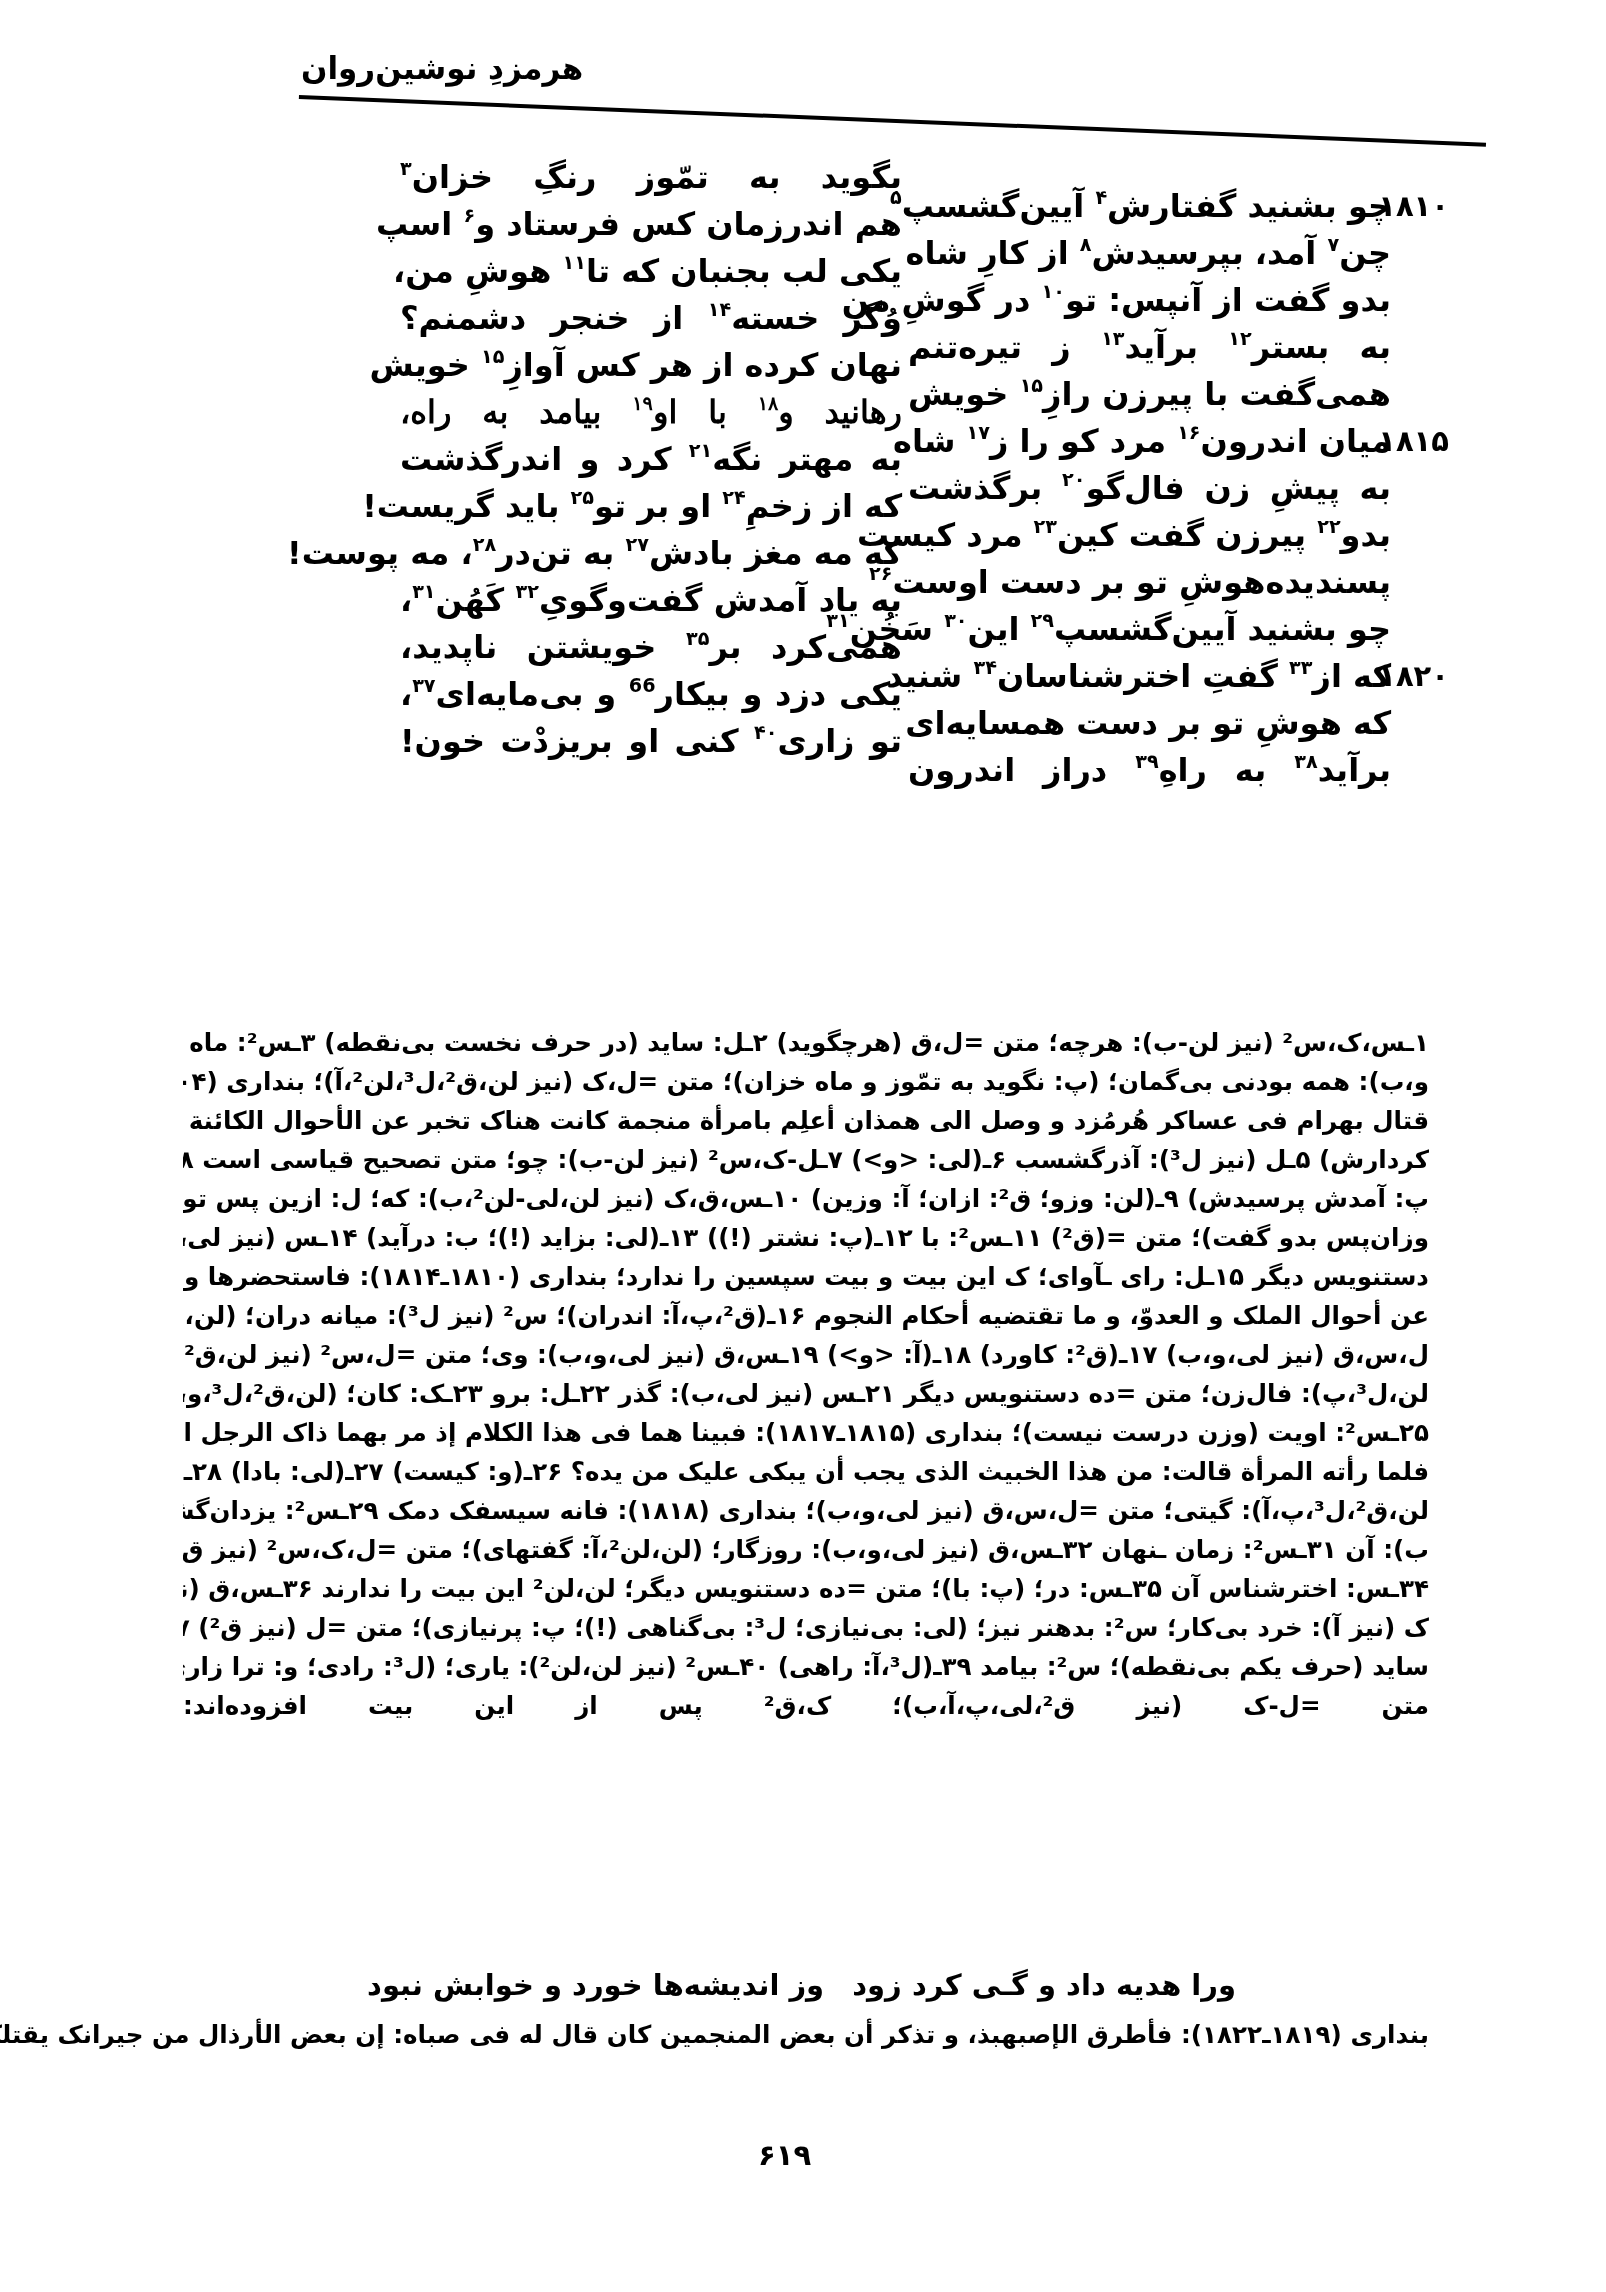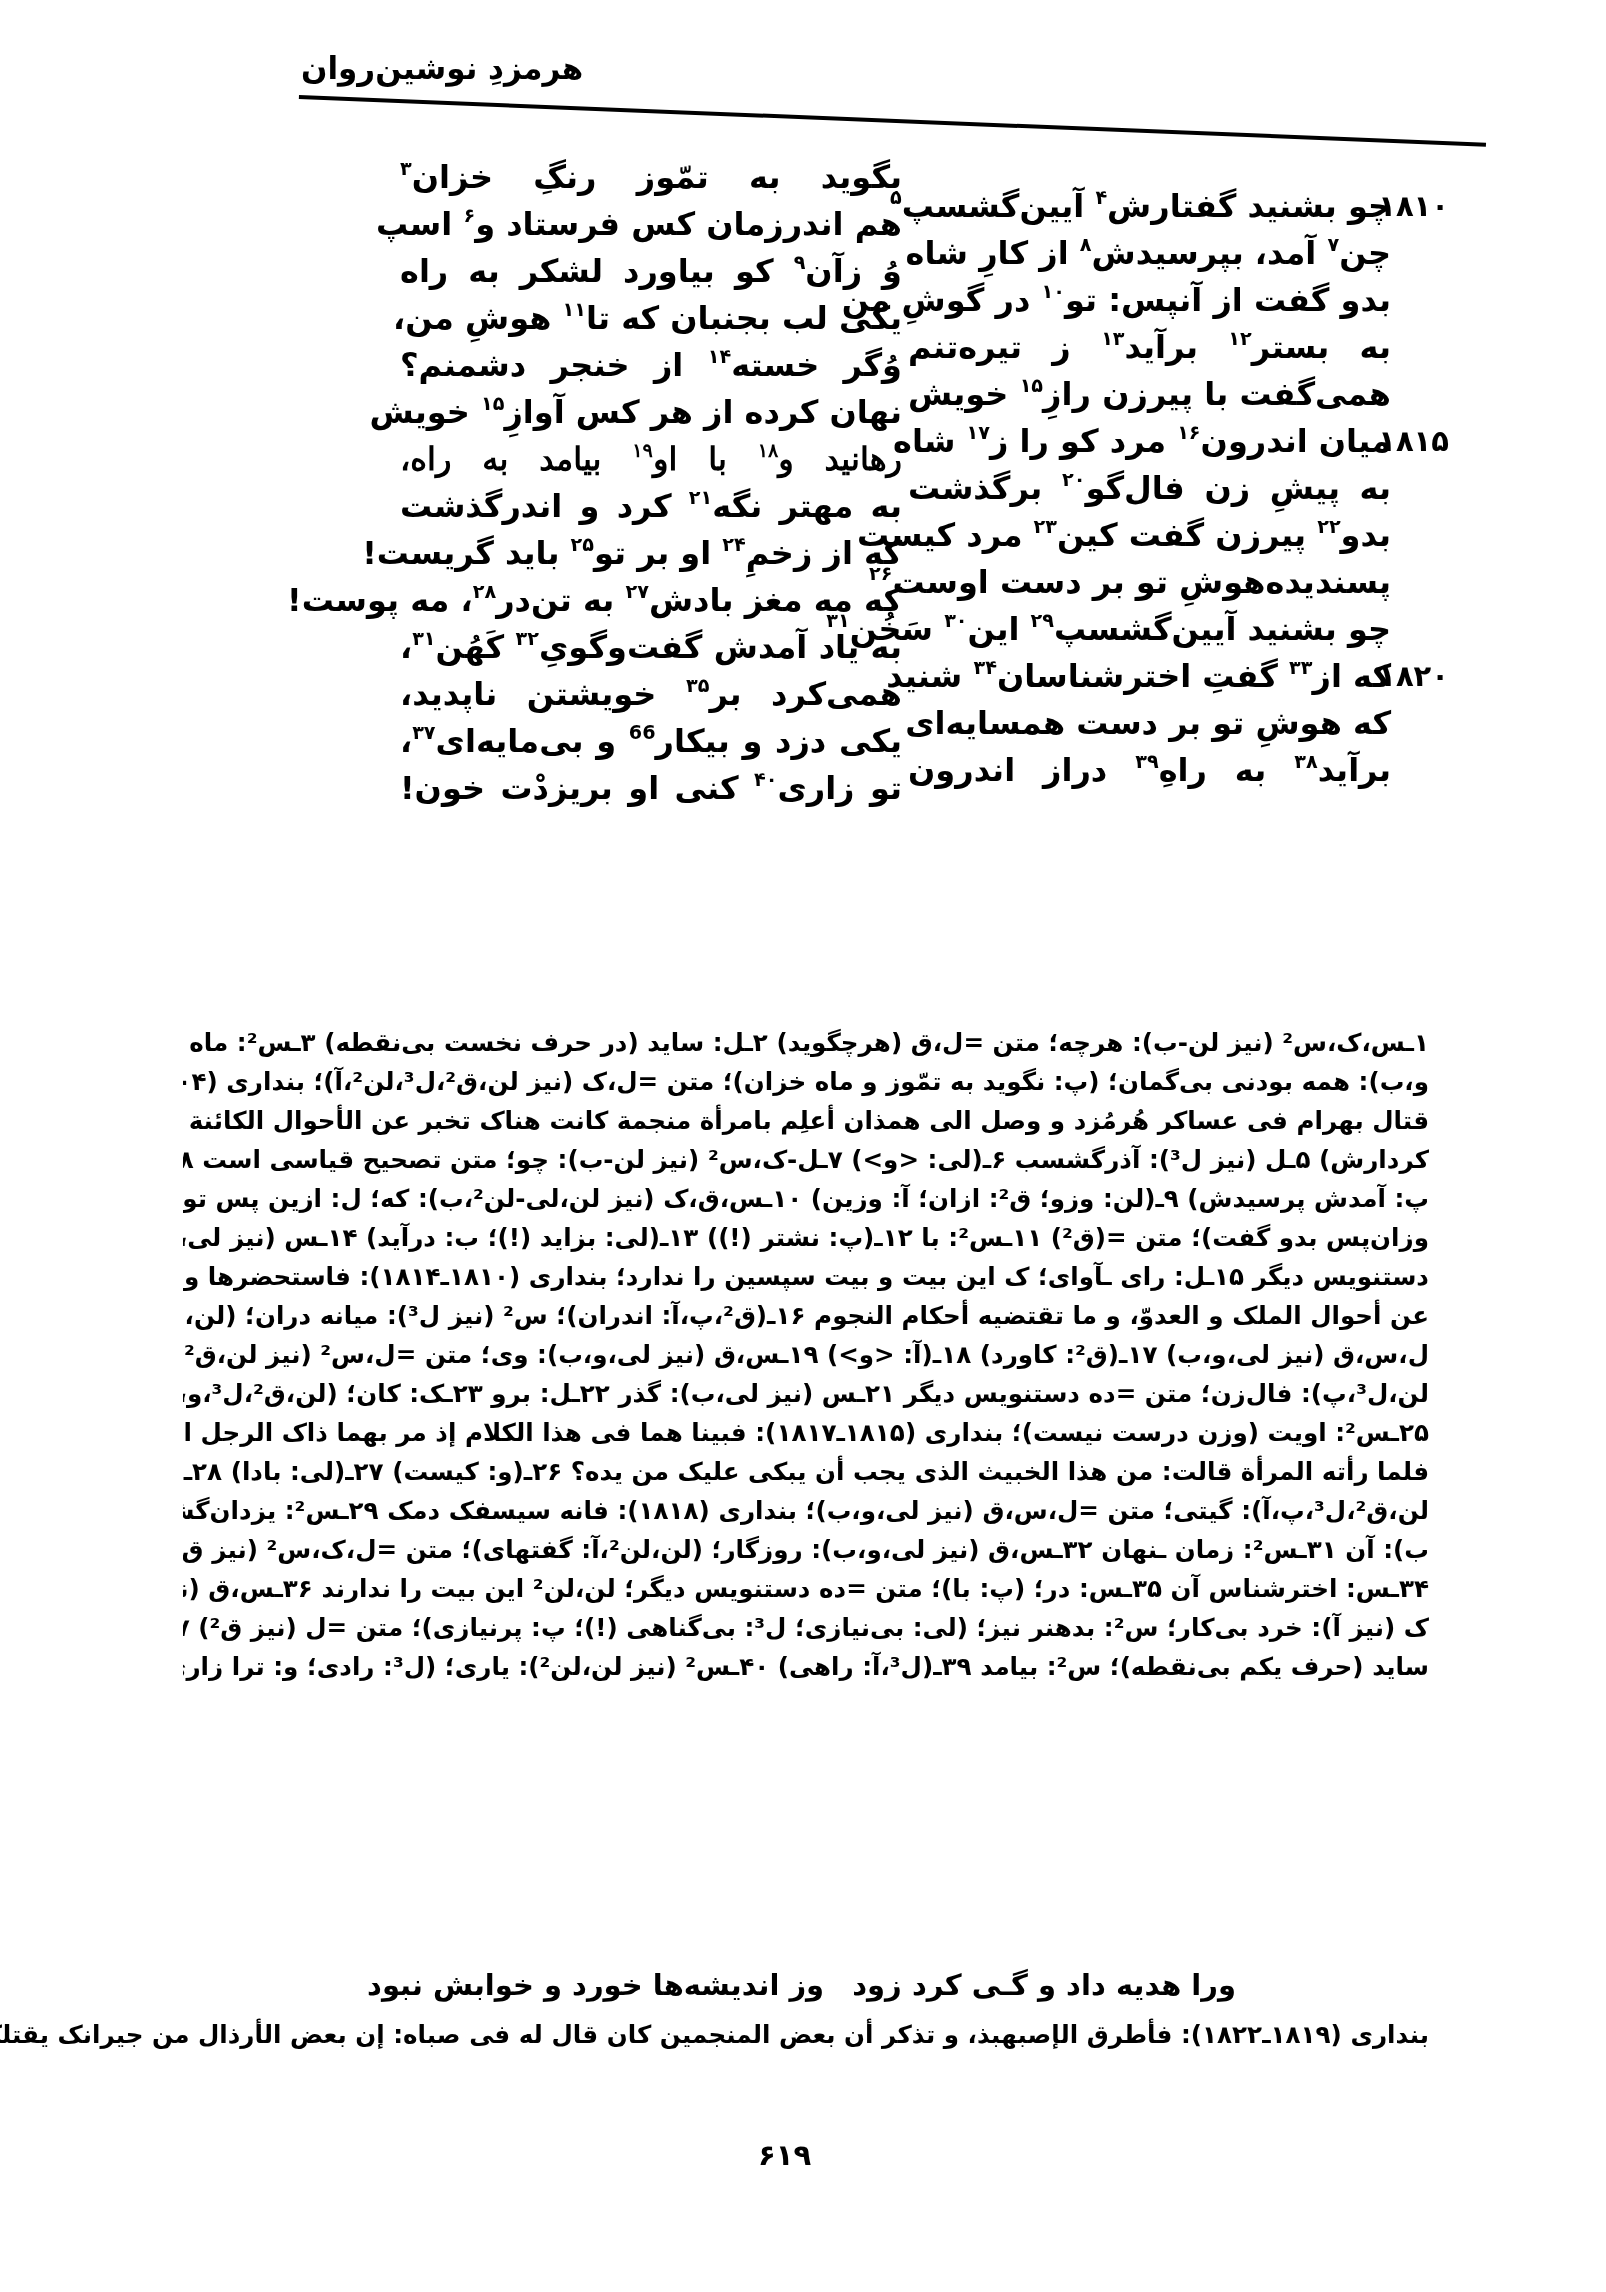--- a/index.html
+++ b/index.html
@@ -44,21 +44,20 @@
       <div class="verse-line" style="position: relative;">بدو<sup>۲۲</sup> پیرزن گفت کین<sup>۲۳</sup> مرد کیست</div>
       <div class="verse-line" style="position: relative;">پسندیده‌هوشِ تو بر دست اوست<sup>۲۶</sup></div>
       <div class="verse-line" style="position: relative;">چو بشنید آیین‌گشسپ<sup>۲۹</sup> این<sup>۳۰</sup> سَخُن<sup>۳۱</sup></div>
       <div class="verse-line" style="position: relative;">که از<sup>۳۳</sup> گفتِ اخترشناسان<sup>۳۴</sup> شنید<span class="line-num">۱۸۲۰</span></div>
       <div class="verse-line" style="position: relative;">که هوشِ تو بر دست همسایه‌ای</div>
       <div class="verse-line" style="position: relative;">برآید<sup>۳۸</sup> به راهِ<sup>۳۹</sup> دراز اندرون</div>
     </div>
   <div class="verse-col col-left" id="col-left">
       <div class="verse-line" style="position: relative;">بگوید به تمّوز رنگِ خزان<sup>۳</sup></div>
       <div class="verse-line" style="position: relative;">هم اندرزمان کس فرستاد و<sup>۶</sup> اسپ</div>
-      <div class="verse-line" style="position: relative;">وُ زآن<sup>۹</sup> کو بیاورد لشکر به راه</div>
       <div class="verse-line" style="position: relative;">یکی لب بجنبان که تا<sup>۱۱</sup> هوشِ من،</div>
       <div class="verse-line" style="position: relative;">وُگر خسته<sup>۱۴</sup> از خنجر دشمنم؟</div>
       <div class="verse-line" style="position: relative;">نهان کرده از هر کس آوازِ<sup>۱۵</sup> خویش</div>
       <div class="verse-line" style="position: relative; font-family: Liberation Serif, serif;">رهانید و<sup>۱۸</sup> با او<sup>۱۹</sup> بیامد به راه،</div>
       <div class="verse-line" style="position: relative;">به مهتر نگه<sup>۲۱</sup> کرد و اندرگذشت</div>
       <div class="verse-line" style="position: relative;">که از زخمِ<sup>۲۴</sup> او بر تو<sup>۲۵</sup> باید گریست!</div>
       <div class="verse-line" style="position: relative;">که مه مغز بادش<sup>۲۷</sup> به تن‌در<sup>۲۸</sup>، مه پوست!</div>
       <div class="verse-line" style="position: relative;">به یاد آمدش گفت‌وگویِ<sup>۳۲</sup> کَهُن<sup>۳۱</sup>،</div>
       <div class="verse-line" style="position: relative;">همی‌کرد بر<sup>۳۵</sup> خویشتن ناپدید،</div>
       <div class="verse-line" style="position: relative;">یکی دزد و بیکار<sup>66</sup> و بی‌مایه‌ای<sup>۳۷</sup>،</div>
@@ -76,20 +75,21 @@
       <div class="fn-line">عن أحوال الملک و العدوّ، و ما تقتضیه أحکام النجوم ۱۶ـ(ق²،پ،آ: اندران)؛ س² (نیز ل³): میانه دران؛ (لن،لن²: بیامد همان)؛ متن =</div>
       <div class="fn-line">ل،س،ق (نیز لی،و،ب) ۱۷ـ(ق²: کاورد) ۱۸ـ(آ: &lt;و&gt;) ۱۹ـس،ق (نیز لی،و،ب): وی؛ متن =ل،س² (نیز لن،ق²،ل³،پ،لن²،آ) ۲۰ـق (نیز</div>
       <div class="fn-line">لن،ل³،پ): فال‌زن؛ متن =ده دستنویس دیگر ۲۱ـس (نیز لی،ب): گذر ۲۲ـل: برو ۲۳ـک: کان؛ (لن،ق²،ل³،و،لن²: این) ۲۴ـ(پ: تخم)</div>
       <div class="fn-line">۲۵ـس²: اویت (وزن درست نیست)؛ بنداری (۱۸۱۵ـ۱۸۱۷): فبینا هما فی هذا الکلام إذ مر بهما ذاک الرجل الذی خلصه من الحبس.</div>
       <div class="fn-line">فلما رأته المرأة قالت: من هذا الخبیث الذی یجب أن یبکی علیک من یده؟ ۲۶ـ(و: کیست) ۲۷ـ(لی: بادا) ۲۸ـ(لن²: بر)؛ ک،س² (نیز</div>
       <div class="fn-line">لن،ق²،ل³،پ،آ): گیتی؛ متن =ل،س،ق (نیز لی،و،ب)؛ بنداری (۱۸۱۸): فانه سیسفک دمک ۲۹ـس²: یزدان‌گشسپ ۳۰ـس (نیز لن،لن²،</div>
       <div class="fn-line">ب): آن ۳۱ـس²: زمان ـنهان ۳۲ـس،ق (نیز لی،و،ب): روزگار؛ (لن،لن²،آ: گفتهای)؛ متن =ل،ک،س² (نیز ق²،ل³،پ) ۳۳ـک: چنو</div>
       <div class="fn-line">۳۴ـس: اخترشناس آن ۳۵ـس: در؛ (پ: با)؛ متن =ده دستنویس دیگر؛ لن،لن² این بیت را ندارند ۳۶ـس،ق (نیز لن،و،لن²،ب): بی‌تباری؛</div>
       <div class="fn-line">ک (نیز آ): خرد بی‌کار؛ س²: بدهنر نیز؛ (لی: بی‌نیازی؛ ل³: بی‌گناهی (!)؛ پ: پرنیازی)؛ متن =ل (نیز ق²) ۳۷ـق: تنگ‌مایه‌ای ۳۸ـق:</div>
       <div class="fn-line">ساید (حرف یکم بی‌نقطه)؛ س²: بیامد ۳۹ـ(ل³،آ: راهی) ۴۰ـس² (نیز لن،لن²): یاری؛ (ل³: رادی؛ و: ترا زاری (وزن درست نیست))؛</div>
+      <div class="fn-line">متن =ل-ک (نیز ق²،لی،پ،آ،ب)؛ ک،ق² پس از این بیت افزوده‌اند:</div>
     </div>
 
   <div class="fn-couplet">
     <span>ورا هدیه داد و گـی کرد زود</span>
     <span>وز اندیشه‌ها خورد و خوابش نبود</span>
   </div>
 
   <div class="fn-last">بنداری (۱۸۱۹ـ۱۸۲۲): فأطرق الإصبهبذ، و تذکر أن بعض المنجمین کان قال له فی صباه: إن بعض الأرذال من جیرانک یقتلک فی طریق أنت سالکه</div>
 
   <div class="page-number">۶۱۹</div>

